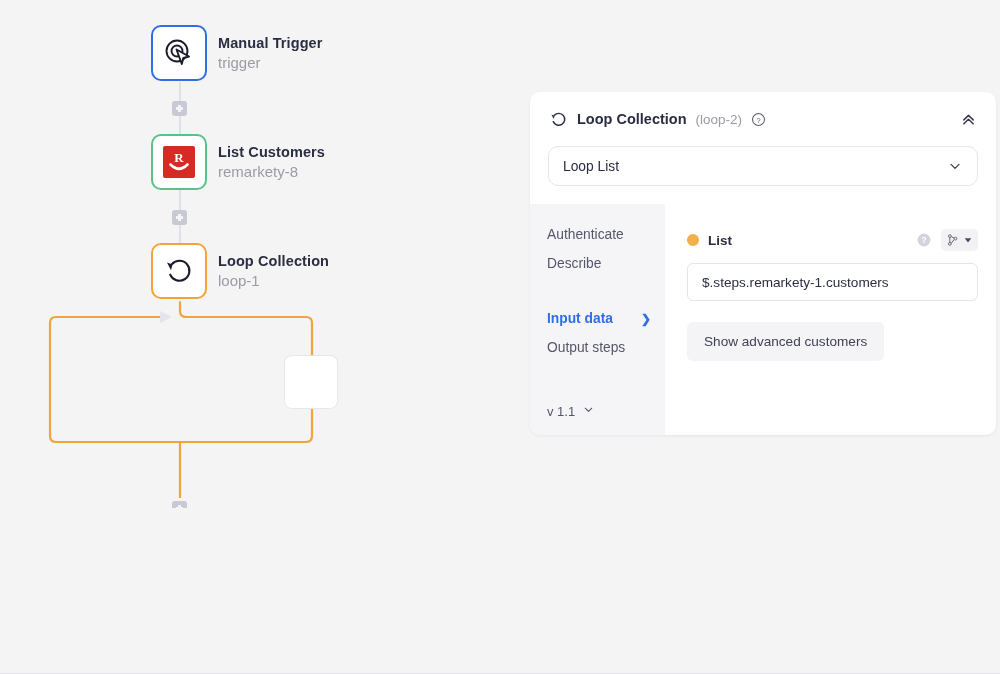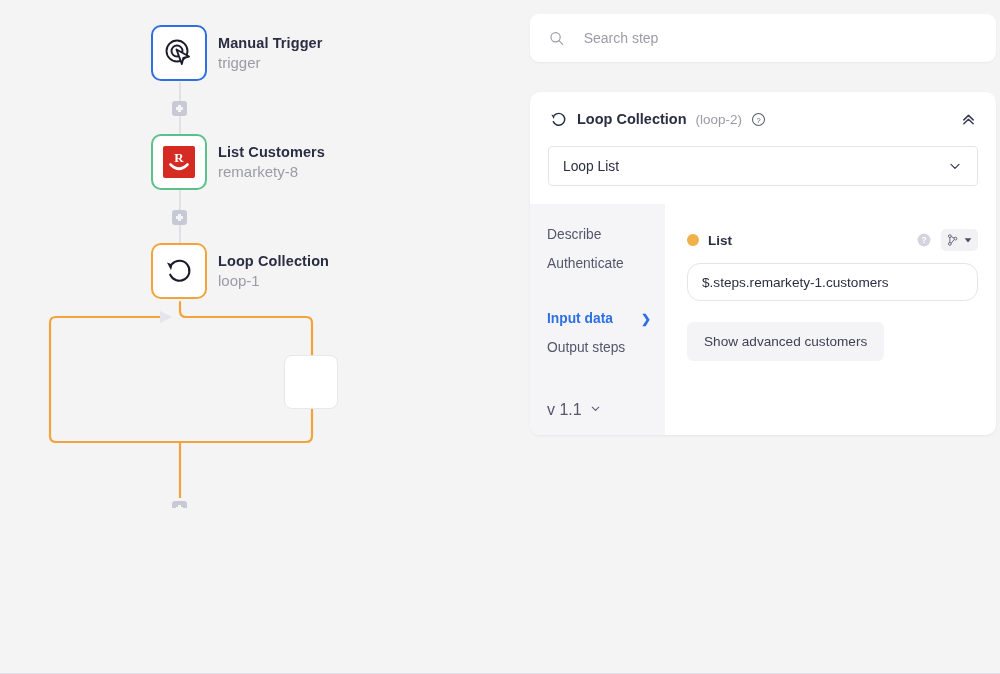--- a/index.html
+++ b/index.html
@@ -132,21 +132,21 @@
   #step-title {
     font-size: 14.5px; font-weight: bold; color: #2b2d42;
   }
   #step-id { font-size: 13.5px; color: #9b9ba6; }
   #collapse-btn { margin-left: auto; cursor: pointer; display:flex; }
 
   #operation-select {
     margin: 0 18px;
     height: 40px;
     border: 1px solid #e4e4e9;
-    border-radius: 4px;
+    border-radius: 10px;
     display: flex; align-items: center;
     padding: 0 14px;
     cursor: pointer;
   }
   #operation-label { font-size: 13.8px; color: #2b2d42; }
   #operation-caret { margin-left: auto; display: flex; }
 
   #step-body {
     display: flex;
     margin-top: 18px;
@@ -167,21 +167,21 @@
     display: flex; align-items: center;
     cursor: pointer;
     width: 118px;
   }
   .tab-item.active { color: #2f6fe4; font-weight: bold; margin-top: 26px; }
   .tab-chevron { margin-left: auto; margin-right: 14px; color: #2f6fe4; font-size: 12px; }
   #version-select {
     position: absolute;
     left: 17px; bottom: 18px;
     display: flex; align-items: center; gap: 7px;
-    font-size: 16px; color: #55566b;
+    font-size: 13px; color: #55566b;
     cursor: pointer;
   }
 
   #fields {
     flex: 1 1 auto;
     padding: 16px 18px 0 22px;
   }
   .field-head {
     display: flex; align-items: center; gap: 9px;
     height: 24px;
@@ -199,21 +199,21 @@
     border-radius: 5px;
     padding: 4px 5px;
     display: flex; align-items: center; gap: 3px;
     cursor: pointer;
   }
   #field-input {
     margin-top: 11px;
     width: 100%;
     height: 38px;
     border: 1px solid #e4e4e9;
-    border-radius: 13px;
+    border-radius: 6px;
     padding: 0 14px;
     font-family: "Liberation Sans", sans-serif;
     font-size: 13.6px;
     color: #2b2d42;
     outline: none;
     background: #fff;
   }
   #advanced-btn {
     margin-top: 21px;
     background: #f4f4f6;
@@ -317,27 +317,20 @@
           <line x1="12.8" y1="12.8" x2="17.2" y2="17.2" stroke="#6b6c82" stroke-width="1.4" stroke-linecap="round"></line>
           <line x1="6" y1="8.5" x2="11" y2="8.5" stroke="#6b6c82" stroke-width="1.4" stroke-linecap="round"></line>
           <line x1="8.5" y1="6" x2="8.5" y2="11" stroke="#6b6c82" stroke-width="1.4" stroke-linecap="round"></line>
         </svg>
       </div>
     </div>
   </div>
 
   <div id="right-panel">
 
-    <div id="search-card">
-      <svg width="17" height="17" viewBox="0 0 20 20">
-        <circle cx="8.4" cy="8.4" r="5.9" fill="none" stroke="#9b9ba6" stroke-width="1.5"></circle>
-        <line x1="12.8" y1="12.8" x2="17.4" y2="17.4" stroke="#9b9ba6" stroke-width="1.5" stroke-linecap="round"></line>
-      </svg>
-      <input id="search-input" type="text" placeholder="Search step" style="">
-    </div>
 
     <div id="step-card">
 
       <div id="step-header">
         <svg width="19" height="19" viewBox="0 0 32 32">
           <path d="M9 9 A10 10 0 1 1 7.2 19.6" fill="none" stroke="#2b2d42" stroke-width="2.4" stroke-linecap="round"></path>
           <path d="M4 7.5 L9.5 9.6 L8 15.2 Z" fill="#2b2d42"></path>
         </svg>
         <span id="step-title">Loop Collection</span>
         <span id="step-id">(loop-2)</span>
@@ -359,24 +352,24 @@
           <svg width="16" height="16" viewBox="0 0 20 20">
             <path d="M5 8 L10 13 L15 8" fill="none" stroke="#3b3c55" stroke-width="1.6" stroke-linecap="round" stroke-linejoin="round"></path>
           </svg>
         </span>
       </div>
 
       <div id="step-body">
 
         <div id="tabs">
           <div class="tab-item">
+            <span>Authenticate</span>
+          </div>
+          <div class="tab-item">
             <span>Describe</span>
-          </div>
-          <div class="tab-item">
-            <span>Authenticate</span>
           </div>
           <div class="tab-item active">
             <span>Input data</span>
             <span class="tab-chevron">❯</span>
           </div>
           <div class="tab-item">
             <span>Output steps</span>
           </div>
 
           <div id="version-select">

